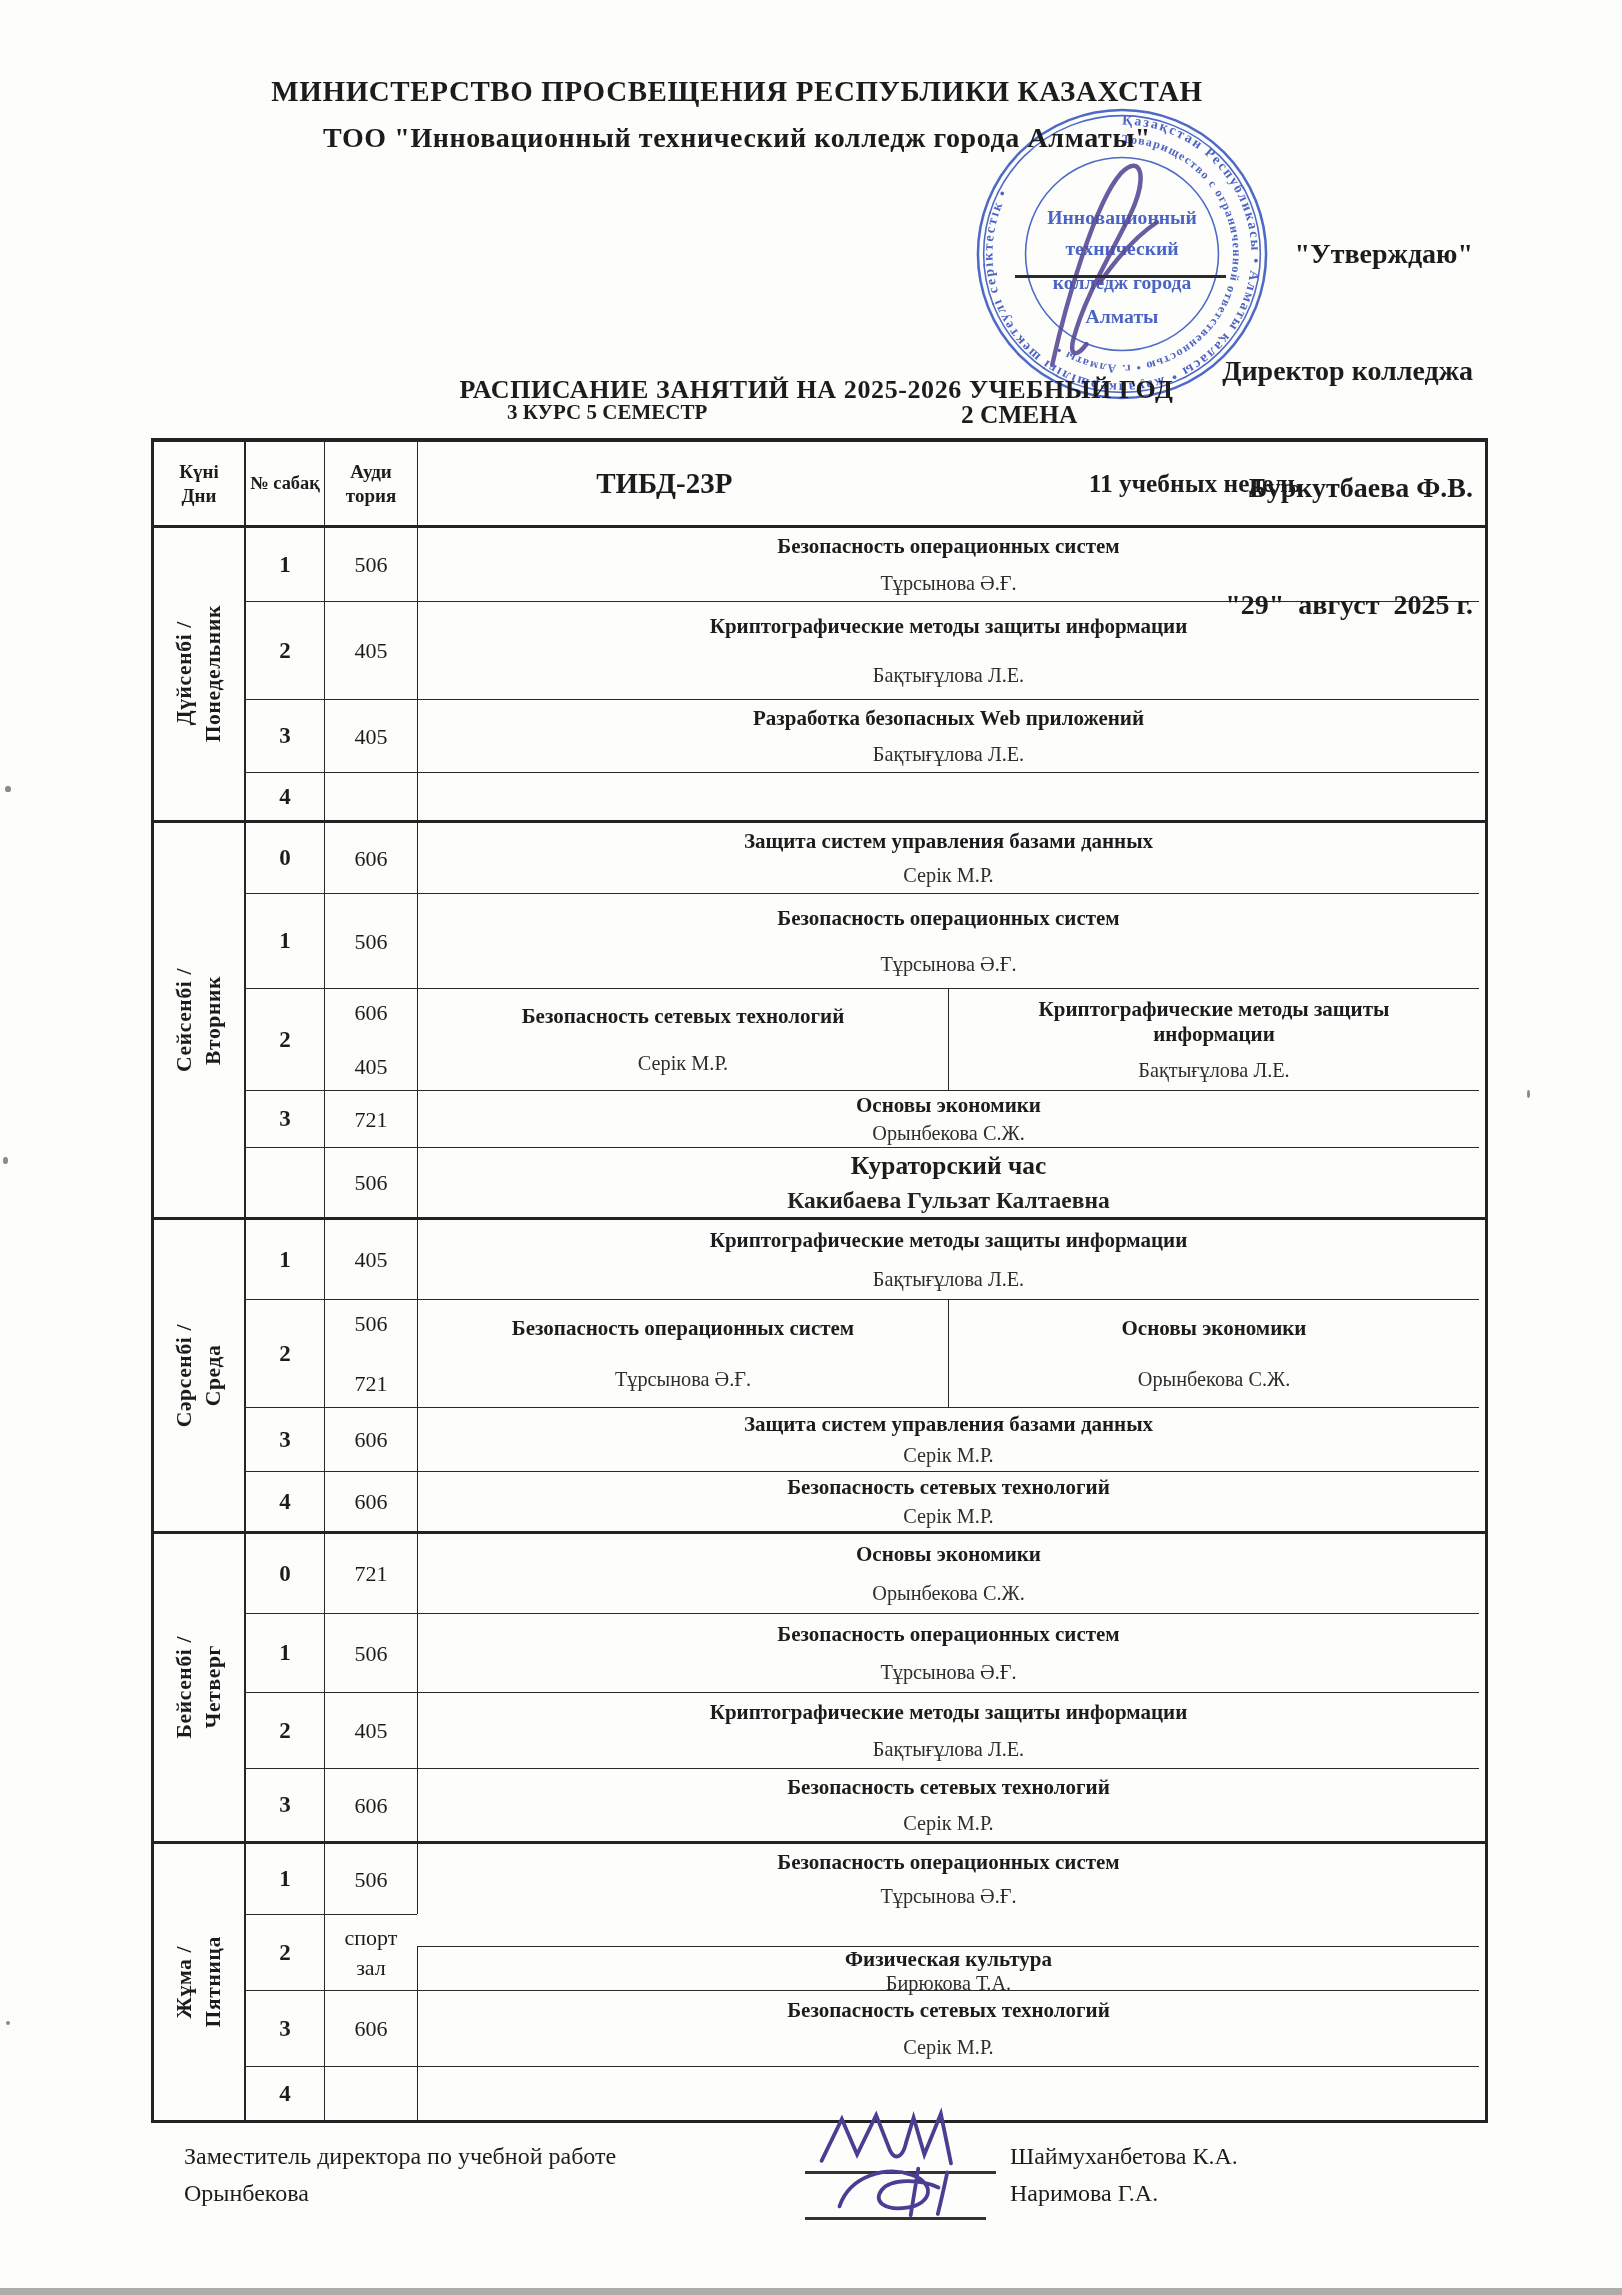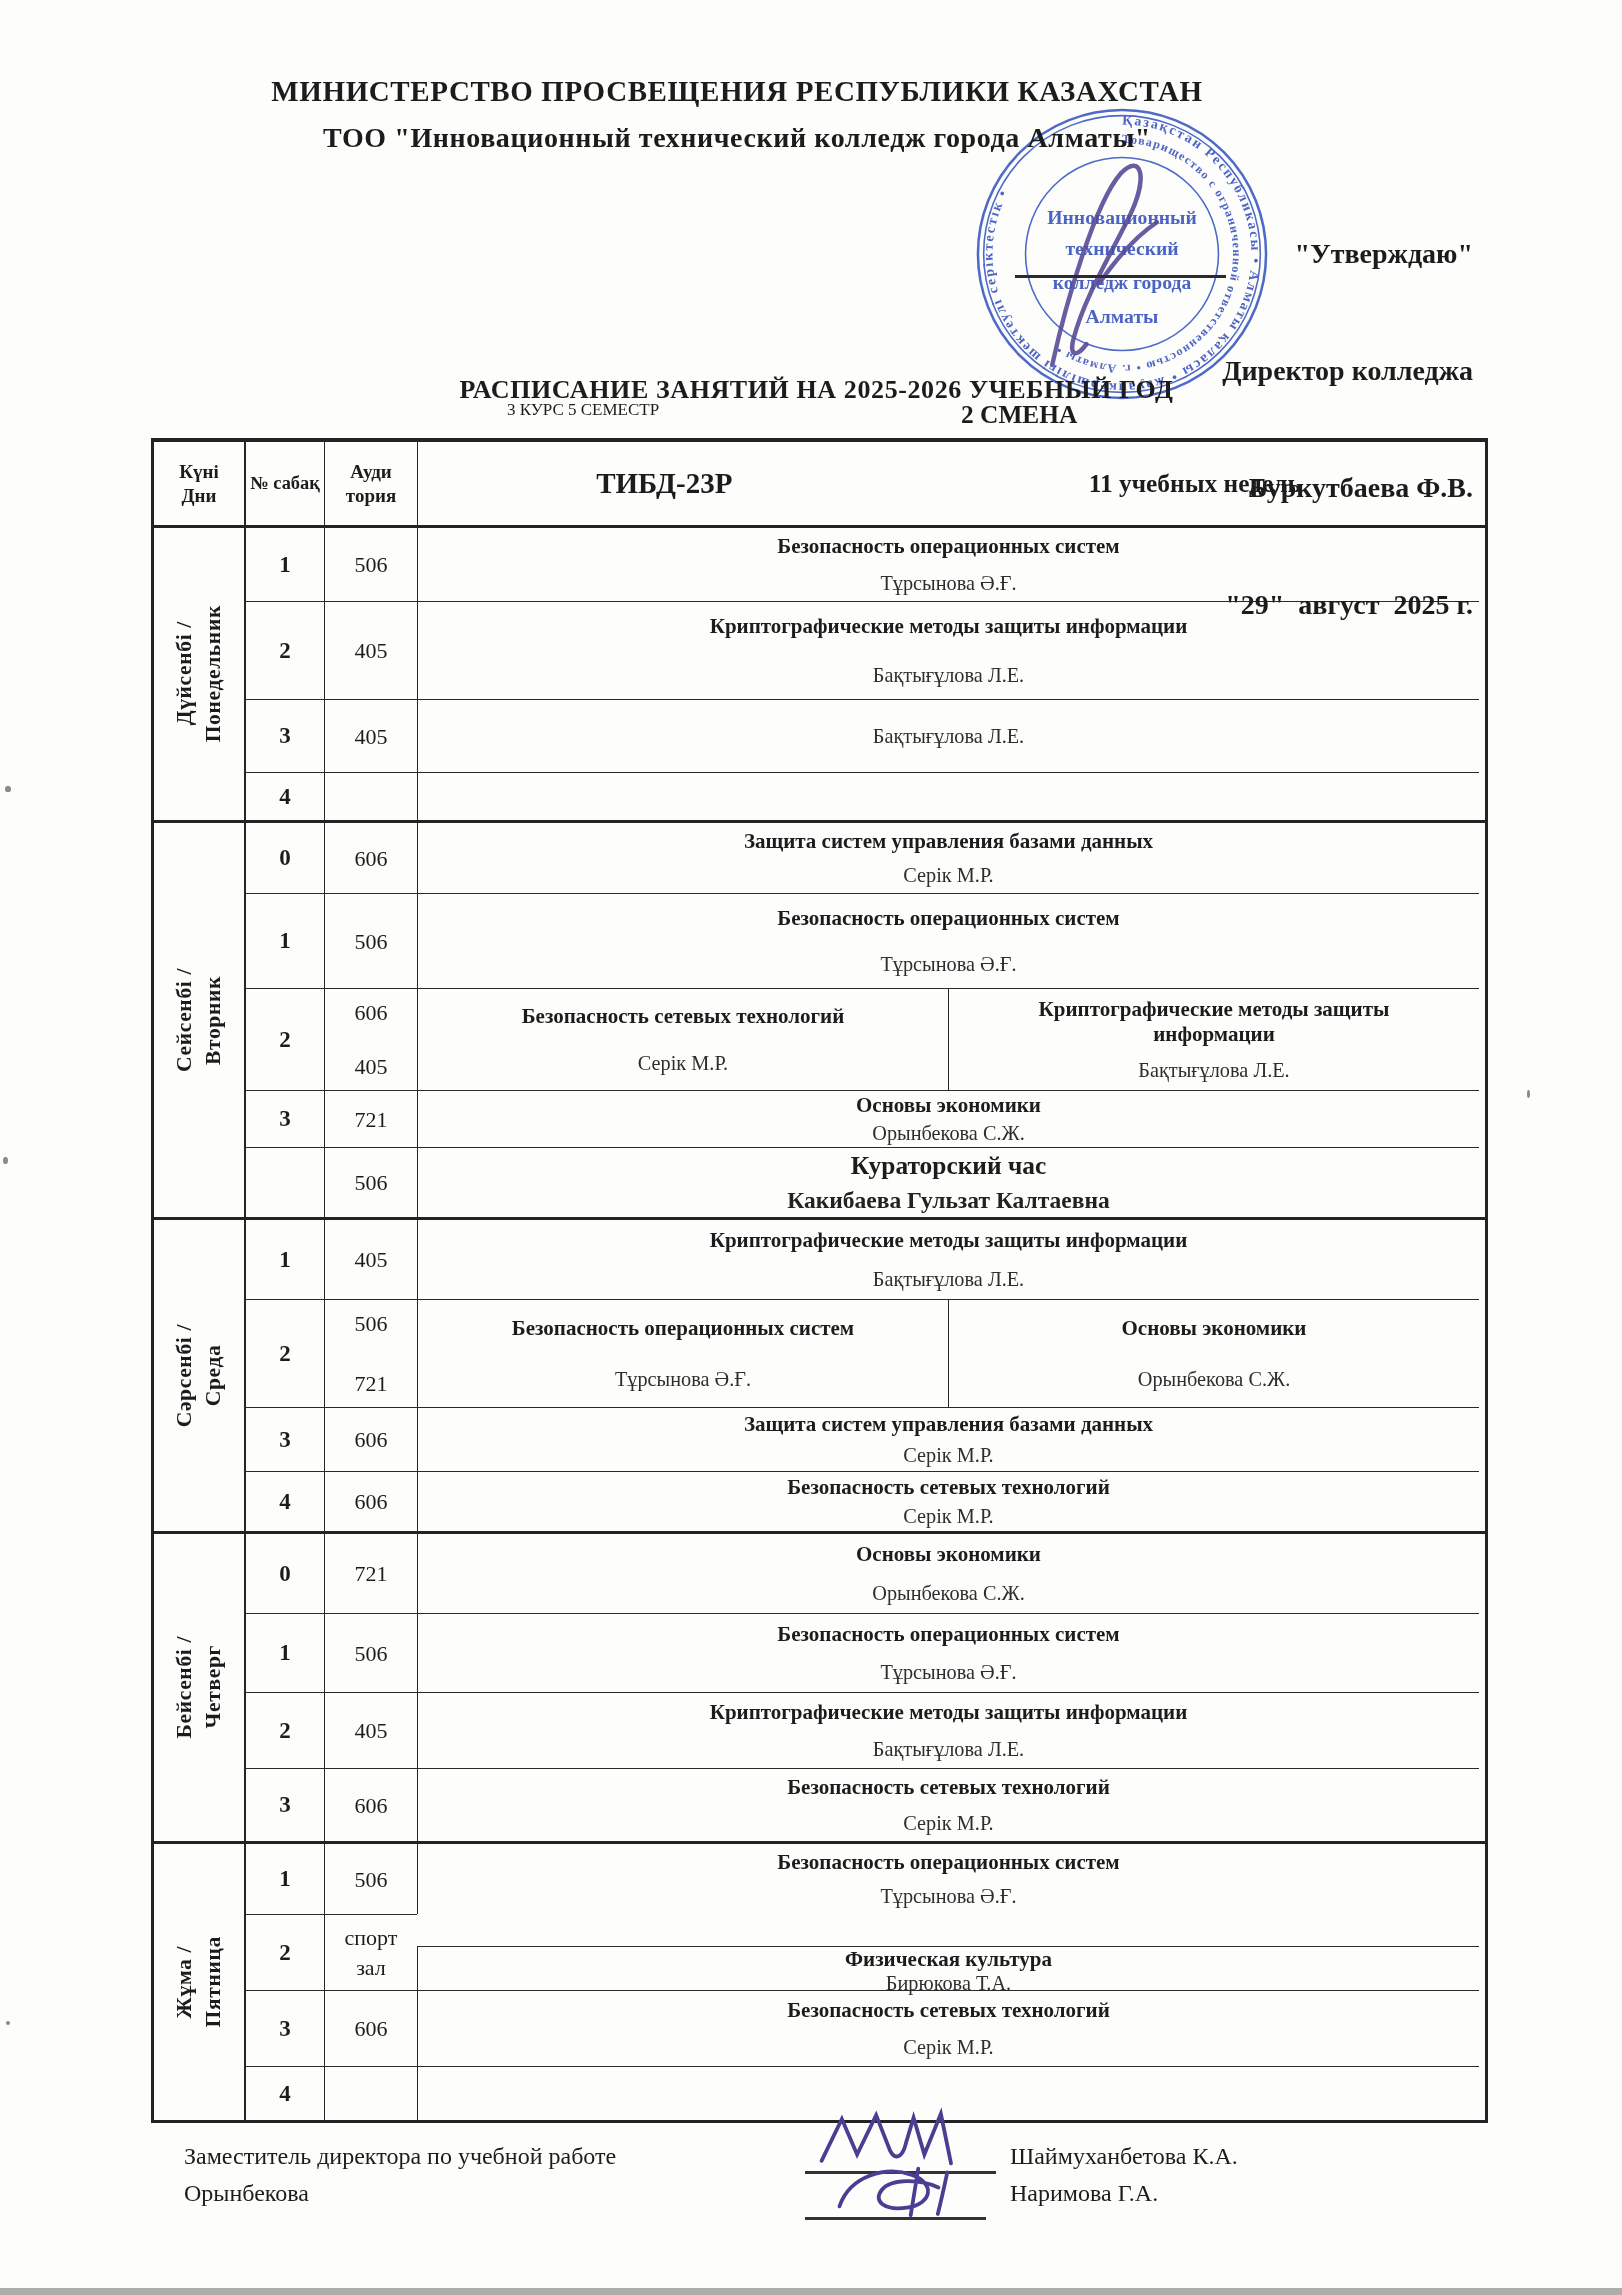--- a/index.html
+++ b/index.html
@@ -16,21 +16,21 @@
            font-size:28px;font-weight:bold;line-height:39px;white-space:pre;}
 
   
   .stamp{position:absolute;left:957px;top:89px;z-index:1;opacity:.92;}
   .sig-line{position:absolute;left:1015px;top:275px;width:211px;height:3.2px;background:#2b2b2b;z-index:3;}
 
   
   .title1{position:absolute;left:151px;top:363px;width:1331px;text-align:center;
           font-size:26px;font-weight:bold;z-index:2;letter-spacing:0.6px;margin-top:12px;}
   .title2{position:absolute;left:151px;top:400px;width:1331px;height:32px;z-index:2;}
-  .title2 .course{position:absolute;left:356px;font-size:17px;font-weight:normal;}
+  .title2 .course{position:absolute;left:356px;font-size:21px;font-weight:bold;}
   .title2 .shift{position:absolute;left:810px;font-size:25.4px;font-weight:bold;}
 
   
   .sched{position:absolute;left:151px;top:438px;width:1331px;z-index:2;
          border:3.2px solid #232323;border-top-width:4.4px;background:#fdfdfb;}
   .thead{display:grid;grid-template-columns:90px 80px 93px 1062px;height:83px;
          border-bottom:3.2px solid #232323;}
   .day-block{display:grid;grid-template-columns:90px 80px 93px 1062px;border-top:3.2px solid #232323;}
   .day-block:first-of-type{border-top:none;}
   .cell{display:flex;align-items:center;justify-content:center;min-width:0;min-height:0;}
@@ -157,20 +157,21 @@
               <div class="subject">Криптографические методы защиты информации</div>
               <div class="teacher">Бақтығұлова Л.Е.</div>
             </div>
           </div>
           <div class="cell num-cell v4 ht" style="grid-area: 3 / 2;">3</div>
           <div class="cell room-cell v3 ht" style="grid-area: 3 / 3;">
             <div>405</div>
           </div>
           <div class="cell v3 ht" style="grid-area: 3 / 4;">
             <div class="subject-cell" style="width: 100%; height: 100%; display: flex; flex-direction: column; justify-content: space-around;">
+              <div class="subject">Разработка безопасных Web приложений</div>
               <div class="teacher">Бақтығұлова Л.Е.</div>
             </div>
           </div>
           <div class="cell num-cell v4 ht" style="grid-area: 4 / 2;">4</div>
           <div class="cell room-cell v3 ht" style="grid-area: 4 / 3;"></div>
           <div class="cell v3 ht" style="grid-area: 4 / 4;">
             <div class="subject-cell" style="width: 100%; height: 100%; display: flex; flex-direction: column; justify-content: space-around;"></div>
           </div>
         </div>
         <div class="day-block" style="grid-template-rows: 70px 95px 102px 57px 70px;">

